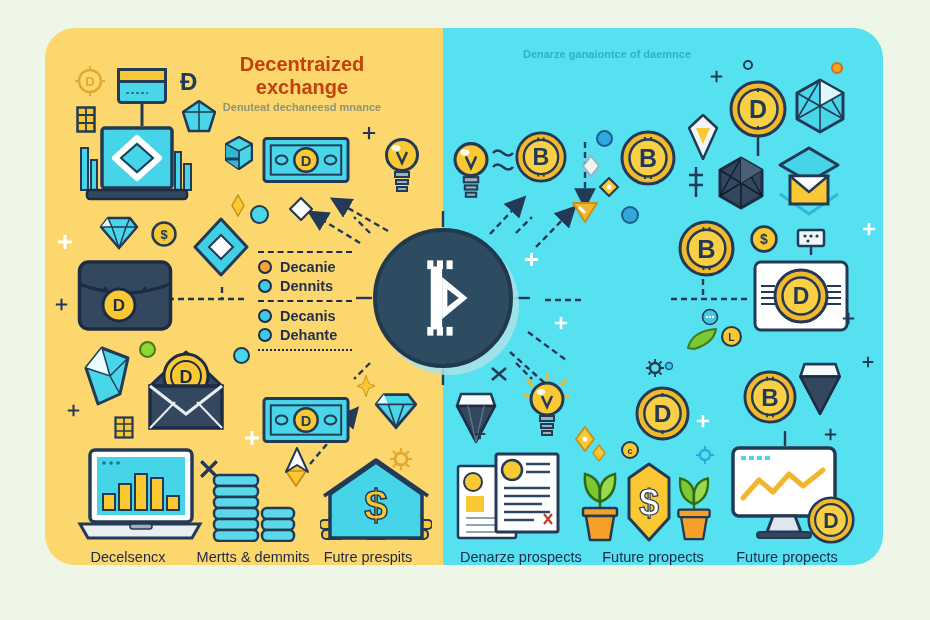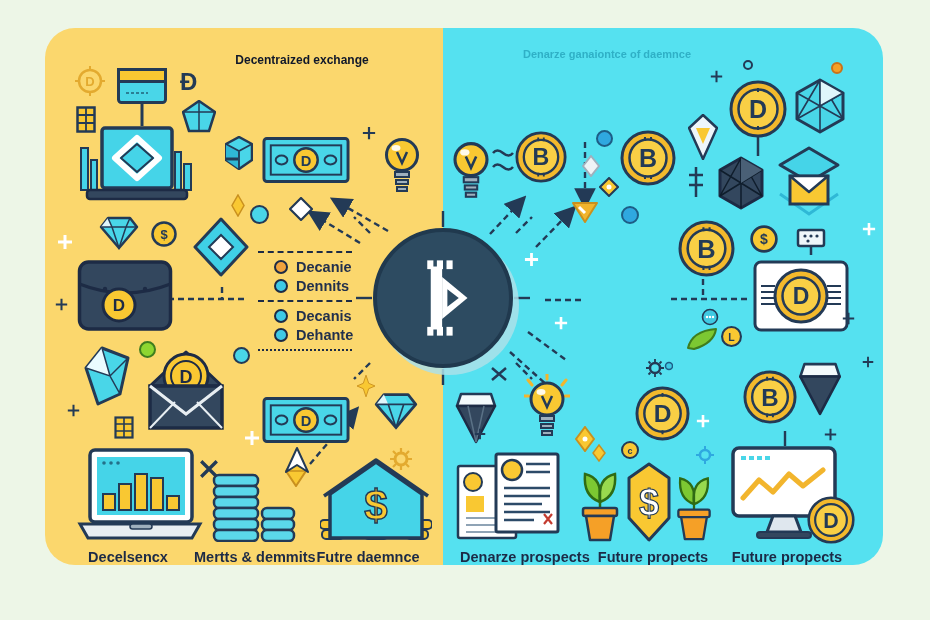--- a/index.html
+++ b/index.html
@@ -6,33 +6,33 @@
     background:#edf6e7;font-family:"Liberation Sans",sans-serif;}
   .stage{position:relative;width:930px;height:620px;background:#edf6e7;}
   .abs{position:absolute;}
   .panel{position:absolute;top:28px;height:537px;z-index:0;}
   .panel-left{left:45px;width:398px;background:#fbd76d;border-radius:30px 0 0 30px;}
   .panel-right{left:443px;width:440px;background:#55e1f0;border-radius:0 30px 30px 0;}
   .icon{position:absolute;z-index:2;line-height:0;}
   .overlay{z-index:1;}
   .title-block{position:absolute;text-align:center;z-index:4;}
   .big-title{font-size:46px;font-weight:800;color:#1d2b45;letter-spacing:1px;line-height:1;}
-  .sub{font-size:12px;font-weight:700;color:#0f172a;margin-top:5px;}
+  .sub{font-size:20px;font-weight:700;color:#c2410c;margin-top:5px;}
   .tag{font-size:11px;font-weight:600;margin-top:2px;}
   .tag-dex{color:#8e9378;}
   .tag-defi{color:#2fb0c6;}
   .list{position:absolute;z-index:4;}
-  .lrow{display:flex;align-items:center;gap:8px;height:18px;margin:1px 16px;}
+  .lrow{display:flex;align-items:center;gap:8px;height:18px;margin:1px 0;}
   .bullet{width:10px;height:10px;border-radius:50%;border:2.5px solid #1d2b45;flex:none;}
   .b-orange{background:#f2a33c;} .b-cyan{background:#3ec9e6;}
   .b-lime{background:#c8d435;} .b-yellow{background:#f5c63c;}
   .llabel{font-size:14.5px;font-weight:700;color:#22304d;white-space:nowrap;}
   .divider{border-top:2.5px dashed #1d2b45;margin:5px 0;}
   .divider.dotted{border-top-style:dotted;}
-  .fl{position:absolute;top:549px;font-size:14.5px;font-weight:700;color:#1c2a46;
+  .fl{position:absolute;top:549px;font-size:14.5px;font-weight:400;color:#1c2a46;
       text-align:center;z-index:4;white-space:nowrap;}
   .center-coin{position:absolute;left:373px;top:228px;width:140px;height:140px;border-radius:50%;
       background:#2d4b61;border:4px solid #20394e;box-sizing:border-box;display:flex;
       align-items:center;justify-content:center;z-index:5;
       box-shadow:6px 7px 0 rgba(171,224,233,0.85);}
   .glyph-eth{font-size:24px;font-weight:800;color:#233a56;z-index:2;position:absolute;line-height:1;}
   svg text{font-family:"Liberation Sans",sans-serif;font-weight:bold;}
   .dot{position:absolute;border-radius:50%;z-index:2;box-sizing:border-box;}
 </style>
 </head>
@@ -73,20 +73,21 @@
         <path d="M443 369 V385"></path>
       <path d="M356 298 H372"></path>
         <path d="M514 298 H530"></path>
       <path d="M785 431 V446"></path>
         <path d="M142 104 V126" stroke-width="3"></path>
     </g>
   </svg>
 
   <div class="title-block" style="left:202px;top:48px;width:200px">
     <div class="sub">Decentraized exchange</div>
+    <div class="tag tag-dex">Denuteat dechaneesd mnance</div>
   </div>
   <div class="title-block" style="left:482px;top:46px;width:250px">
     <div class="tag tag-defi">Denarze ganaiontce of daemnce</div>
   </div>
 
   <div class="list" style="left:258px;top:246px;width:94px">
     <div class="divider"></div>
     <div class="lrow">
       <span class="bullet b-orange"></span>
       <span class="llabel">Decanie</span>
@@ -103,21 +104,21 @@
     <div class="lrow">
       <span class="bullet b-cyan"></span>
       <span class="llabel">Dehante</span>
       </div>
     <div class="divider dotted"></div>
   </div>
 
 
   <span class="fl" style="left:72px;width:112px">Decelsencx</span>
   <span class="fl" style="left:194px;width:118px">Mertts &amp; demmits</span>
-  <span class="fl" style="left:312px;width:112px">Futre daemnce</span>
+  <span class="fl" style="left:312px;width:112px">Futre prespits</span>
   <span class="fl" style="left:460px;width:116px">Denarze prospects</span>
   <span class="fl" style="left:596px;width:114px">Future propects</span>
   <span class="fl" style="left:730px;width:114px">Future propects</span>
 
   <div class="center-coin">
     <svg viewBox="0 0 64 92" width="56" height="82">
       <g fill="#ffffff">
         <rect x="14" y="3" width="7" height="10"></rect>
           <rect x="25" y="3" width="7" height="10"></rect>
           <rect x="36" y="3" width="7" height="10"></rect>

